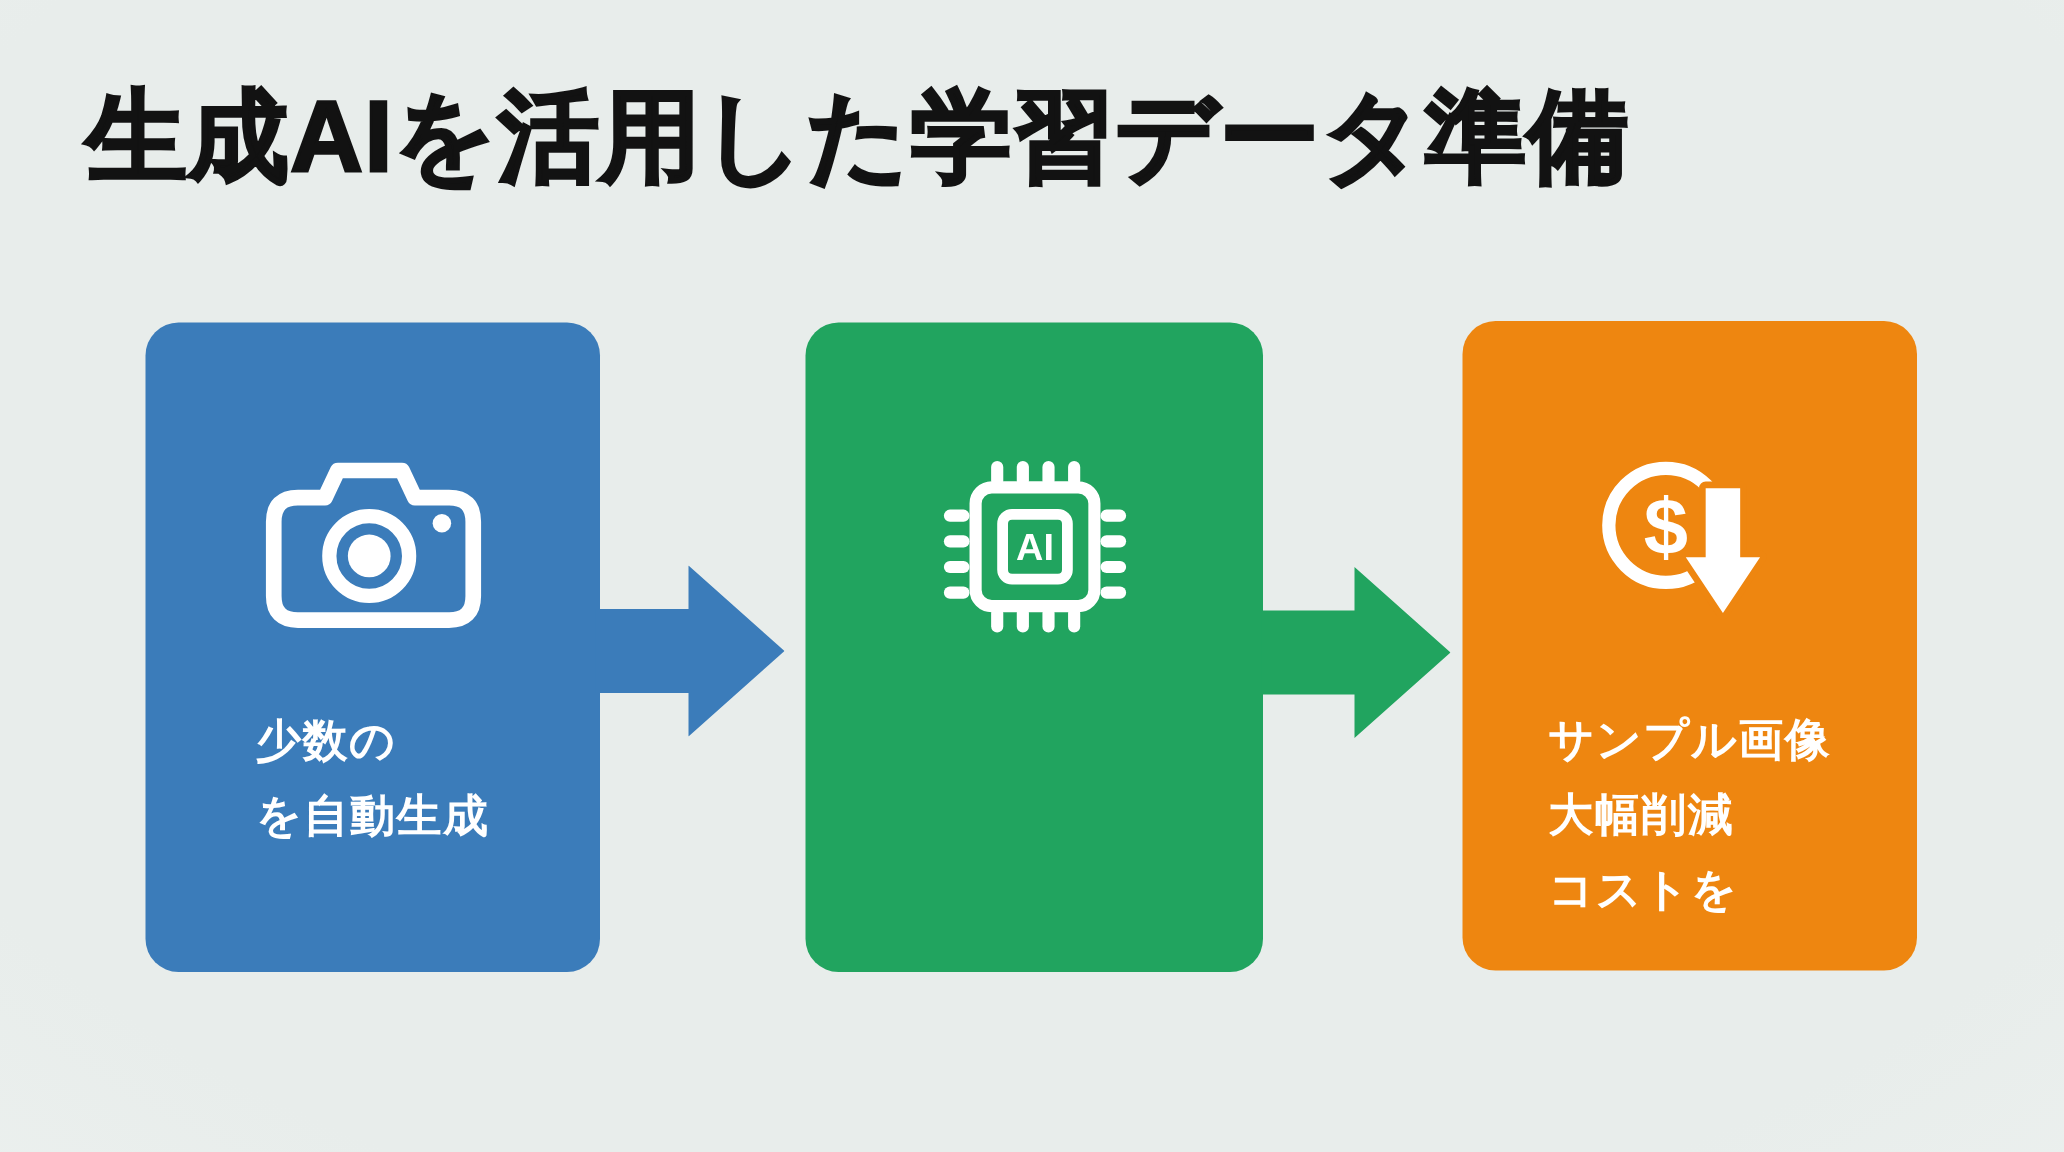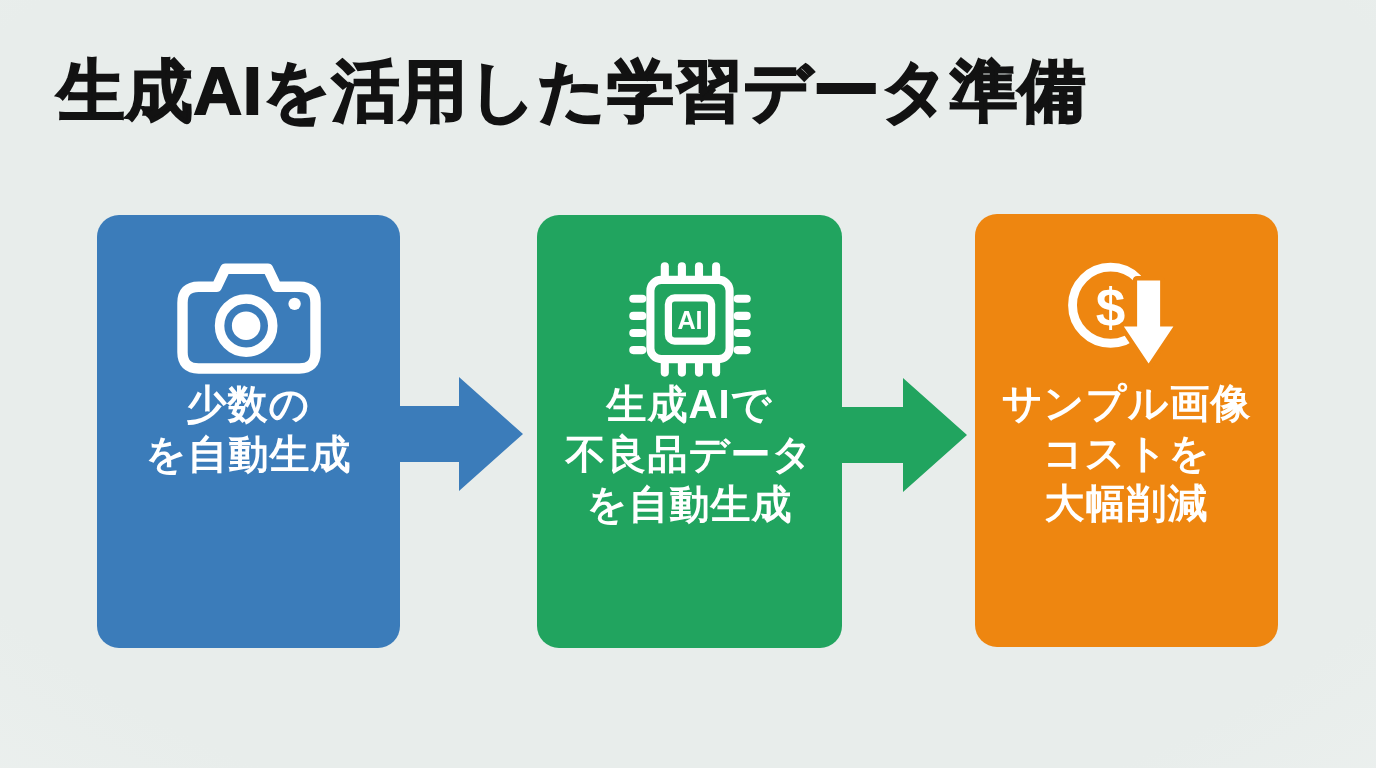--- a/index.html
+++ b/index.html
@@ -33,38 +33,38 @@
   }
   .step {
     position: absolute;
     top: 215px;
     width: 303px;
     height: 433px;
     border-radius: 22px;
     display: flex;
     flex-direction: column;
     align-items: center;
-    padding-top: 44px;
+    padding-top: 89px;
     box-sizing: border-box;
   }
   .step-1 { left: 97px; }
   .step-2 { left: 537px; width: 305px; }
   .step-3 { left: 975px; top: 214px; }
   .icon-wrap {
     height: 120px;
     display: flex;
     align-items: center;
     justify-content: center;
   }
   .label {
+    margin-top: 46px;
     color: #ffffff;
-    font-size: 40px;
+    font-size: 30px;
     line-height: 50px;
     font-weight: 700;
-    text-align: center;
     letter-spacing: 1px;
   }
   .flow-arrow {
     position: absolute;
     width: 126px;
     height: 114px;
   }
   .arrow-1 { left: 397px; top: 377px; }
   .arrow-2 { left: 841px; top: 378px; }
   svg { display: block; }
@@ -124,39 +124,34 @@
           <line x1="123" y1="42" x2="133" y2="42"></line>
           <line x1="123" y1="61" x2="133" y2="61"></line>
           <line x1="123" y1="80" x2="133" y2="80"></line>
           <line x1="123" y1="99" x2="133" y2="99"></line>
         </g>
         <rect x="26" y="21" width="88" height="88" rx="12" stroke="#ffffff" stroke-width="9"></rect>
         <rect x="46" y="41" width="48" height="48" rx="7" stroke="#ffffff" stroke-width="8"></rect>
         <text class="ai-text" x="70" y="66" fill="#ffffff" text-anchor="middle" dominant-baseline="central">AI</text>
       </svg>
     </div>
-    <div class="label">
-      <div>生成AIで</div>
-      <div>不良品データ</div>
-      <div>を自動生成</div>
-    </div>
   </div>
 
   <svg class="flow-arrow arrow-2" viewBox="0 0 126 114">
     <polygon points="0,29 62,29 62,0 126,57 62,114 62,85 0,85" fill="#21a45f"></polygon>
   </svg>
 
   <div class="step step-3" style="background: rgb(238, 134, 16);">
     <div class="icon-wrap">
       <svg width="133" height="115" viewBox="0 0 150 130" fill="none">
         <circle cx="57" cy="50" r="43" stroke="#ffffff" stroke-width="10"></circle>
         <text class="dollar-text" x="57" y="52" fill="#ffffff" text-anchor="middle" dominant-baseline="central">$</text>
         <path d="M 87 22 L 113 22 L 113 74 L 128 74 L 100 116 L 72 74 L 87 74 Z" fill="#ffffff" stroke-width="10" stroke-linejoin="round" style="paint-order: stroke" stroke="#ee8610"></path>
       </svg>
     </div>
     <div class="label">
       <div>サンプル画像</div>
+      <div>大幅削減</div>
       <div>コストを</div>
-      <div>大幅削減</div>
     </div>
   </div>
 
 </div>
 
 </body></html>

